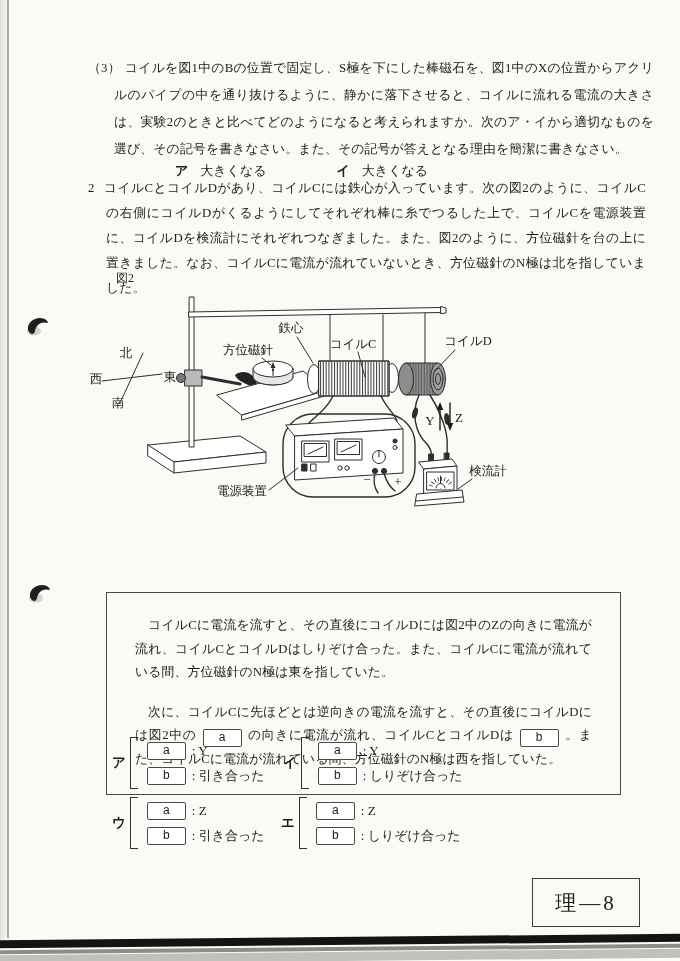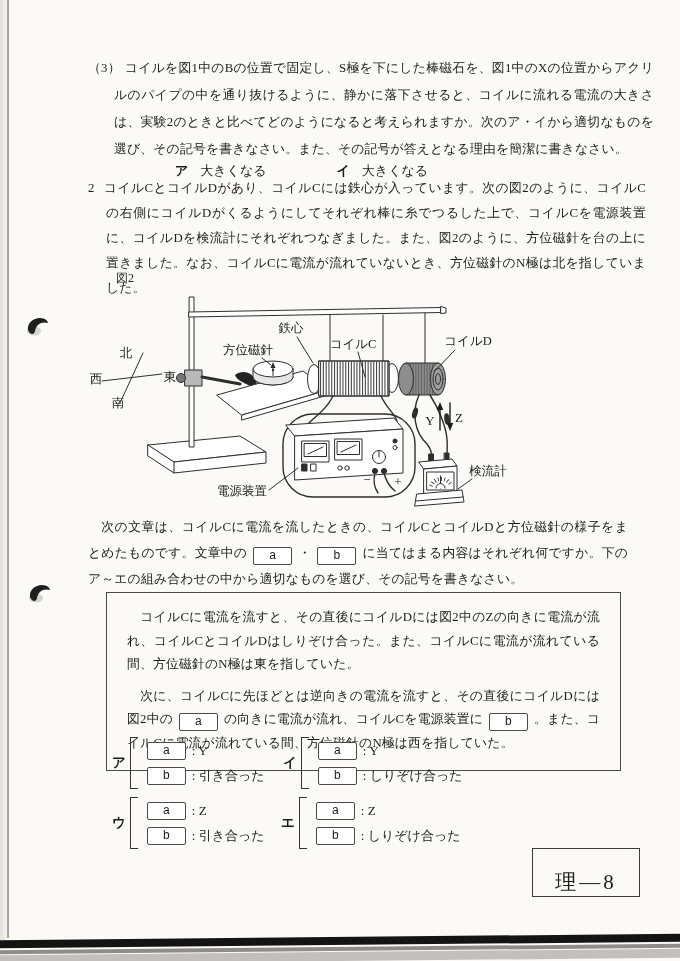--- a/index.html
+++ b/index.html
@@ -17,29 +17,29 @@
   .q2 .qnum{margin-right:9px;}
   .figcap{position:absolute;left:116px;top:270px;font-size:12px;}
   .figure{position:absolute;left:90px;top:291px;}
   .instr{left:88px;top:514px;width:540px;line-height:26px;}
   .abox{display:inline-block;width:37px;height:16px;line-height:15px;border:1px solid #4a4a4a;
         border-radius:2px;text-align:center;text-indent:0;
         font-family:"Liberation Sans","DejaVu Sans",sans-serif;font-size:12px;
         vertical-align:-2px;margin:0 6px;background:#fff;}
   .passage{position:absolute;left:106px;top:592px;width:515px;border:1.2px solid #4a4a4a;
         padding:5px 12px 7px 12px;box-sizing:border-box;}
-  .passage p{margin:8px;font-size:12.8px;line-height:23.5px;text-align:justify;letter-spacing:.2px;}
+  .passage p{margin:16px;font-size:12.8px;line-height:23.5px;text-align:justify;letter-spacing:.2px;}
   .opt{position:absolute;display:flex;align-items:center;}
   .opt .lbl{font-weight:bold;font-size:13.5px;margin-right:4px;}
   .opt .brk{width:7px;height:50px;border-left:1.6px solid #333;border-top:1.6px solid #333;
         border-bottom:1.6px solid #333;margin-right:3px;}
   .opt .rows{display:flex;flex-direction:column;gap:7px;}
   .opt .row{display:flex;align-items:center;font-size:13px;}
-  .pagenum{position:absolute;left:532px;top:848px;width:106px;height:47px;border:1.6px solid #3c3c3c;
-        display:flex;align-items:flex-end;justify-content:center;font-size:21px;letter-spacing:3px;}
+  .pagenum{position:absolute;left:532px;top:878px;width:106px;height:47px;border:1.6px solid #3c3c3c;
+        display:flex;align-items:center;justify-content:center;font-size:21px;letter-spacing:3px;}
   .hole{position:absolute;}
   .scanband{position:absolute;left:-12px;right:-12px;bottom:0;transform:rotate(-0.55deg);}
   .b1{height:8px;background:#141414;}
   .b2{height:4px;background:#8f8d89;margin-top:2px;}
   .b3{height:9px;background:#c2c0bc;margin-top:1px;}
   .ft{font-size:12.5px;font-family:"Liberation Serif","DejaVu Serif",serif;fill:#1b1b1b;}
   .fy{font-size:13px;font-family:"Liberation Serif","DejaVu Serif",serif;fill:#1b1b1b;}
 </style>
 </head>
 <body>
@@ -192,28 +192,25 @@
       <path d="M341 195 A11 11 0 0 1 361 194" fill="none" stroke-width="4" stroke-dasharray="0.8 2.4" stroke-linecap="butt"></path>
       <line x1="350.5" y1="197" x2="350.5" y2="185"></line>
       <path d="M346 197 A4.5 4.5 0 0 1 355 197" fill="#fff"></path>
       <polygon points="327,203 372,199 374,211 325,215"></polygon>
       <line x1="326" y1="210" x2="373" y2="206"></line>
     </g>
     <text class="ft" x="398" y="184" text-anchor="middle">検流計</text>
     <line x1="382" y1="188" x2="368" y2="198" stroke="#2e2e2e" stroke-width="1"></line>
   </svg>
 
-  <div class="para instr">
-    <span>　次の文章は、コイルCに電流を流したときの、コイルCとコイルDと方位磁針の様子をまとめたものです。文章中の</span><span class="abox">a</span><span>・</span><span class="abox">b</span><span>に当てはまる内容はそれぞれ何ですか。下のア～エの組み合わせの中から適切なものを選び、その記号を書きなさい。</span>
-  </div>
 
   <div class="passage">
     <p>　コイルCに電流を流すと、その直後にコイルDには図2中のZの向きに電流が流れ、コイルCとコイルDはしりぞけ合った。また、コイルCに電流が流れている間、方位磁針のN極は東を指していた。</p>
     <p>
-      <span>　次に、コイルCに先ほどとは逆向きの電流を流すと、その直後にコイルDには図2中の</span><span class="abox">a</span><span>の向きに電流が流れ、コイルCを電源装置に</span><span class="abox">b</span><span>。また、コイルCに電流が流れている間、方位磁針のN極は西を指していた。</span>
+      <span>　次に、コイルCに先ほどとは逆向きの電流を流すと、その直後にコイルDには図2中の</span><span class="abox">a</span><span>の向きに電流が流れ、コイルCとコイルDは</span><span class="abox">b</span><span>。また、コイルCに電流が流れている間、方位磁針のN極は西を指していた。</span>
     </p>
   </div>
 
   <div class="opt" style="left:112px;top:737px">
     <span class="lbl">ア</span>
     <div class="brk"></div>
     <div class="rows">
       <div class="row">
           <span class="abox">a</span>
           <span>: Y</span>

